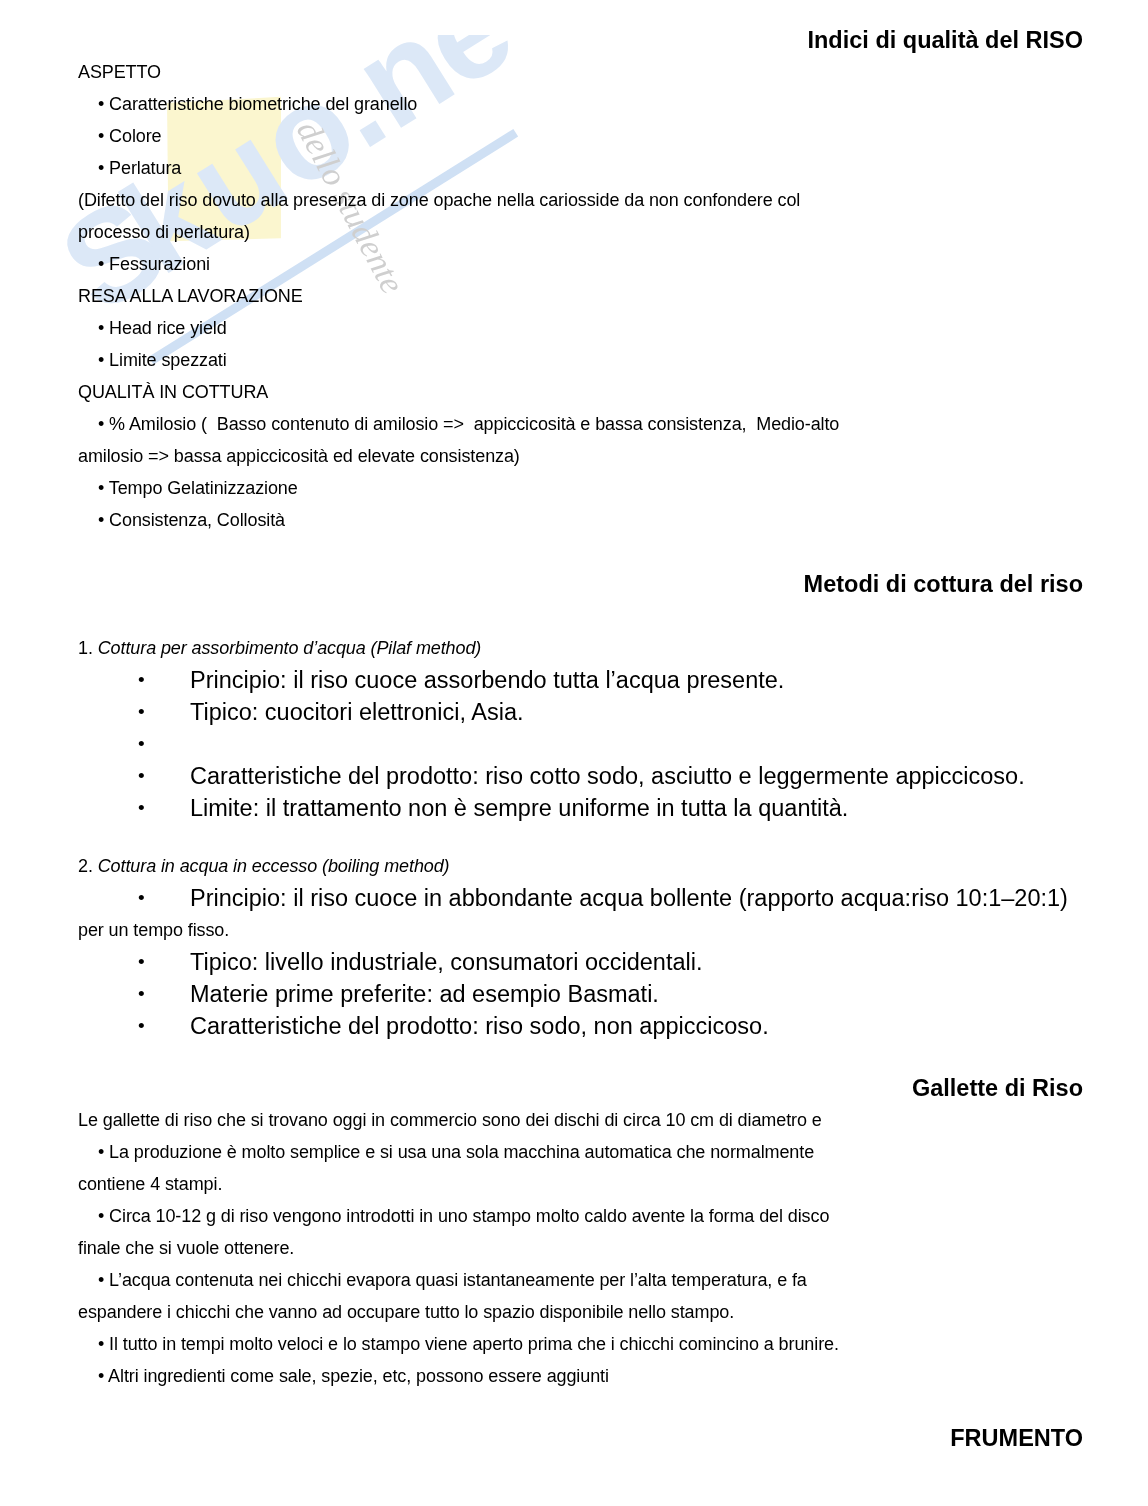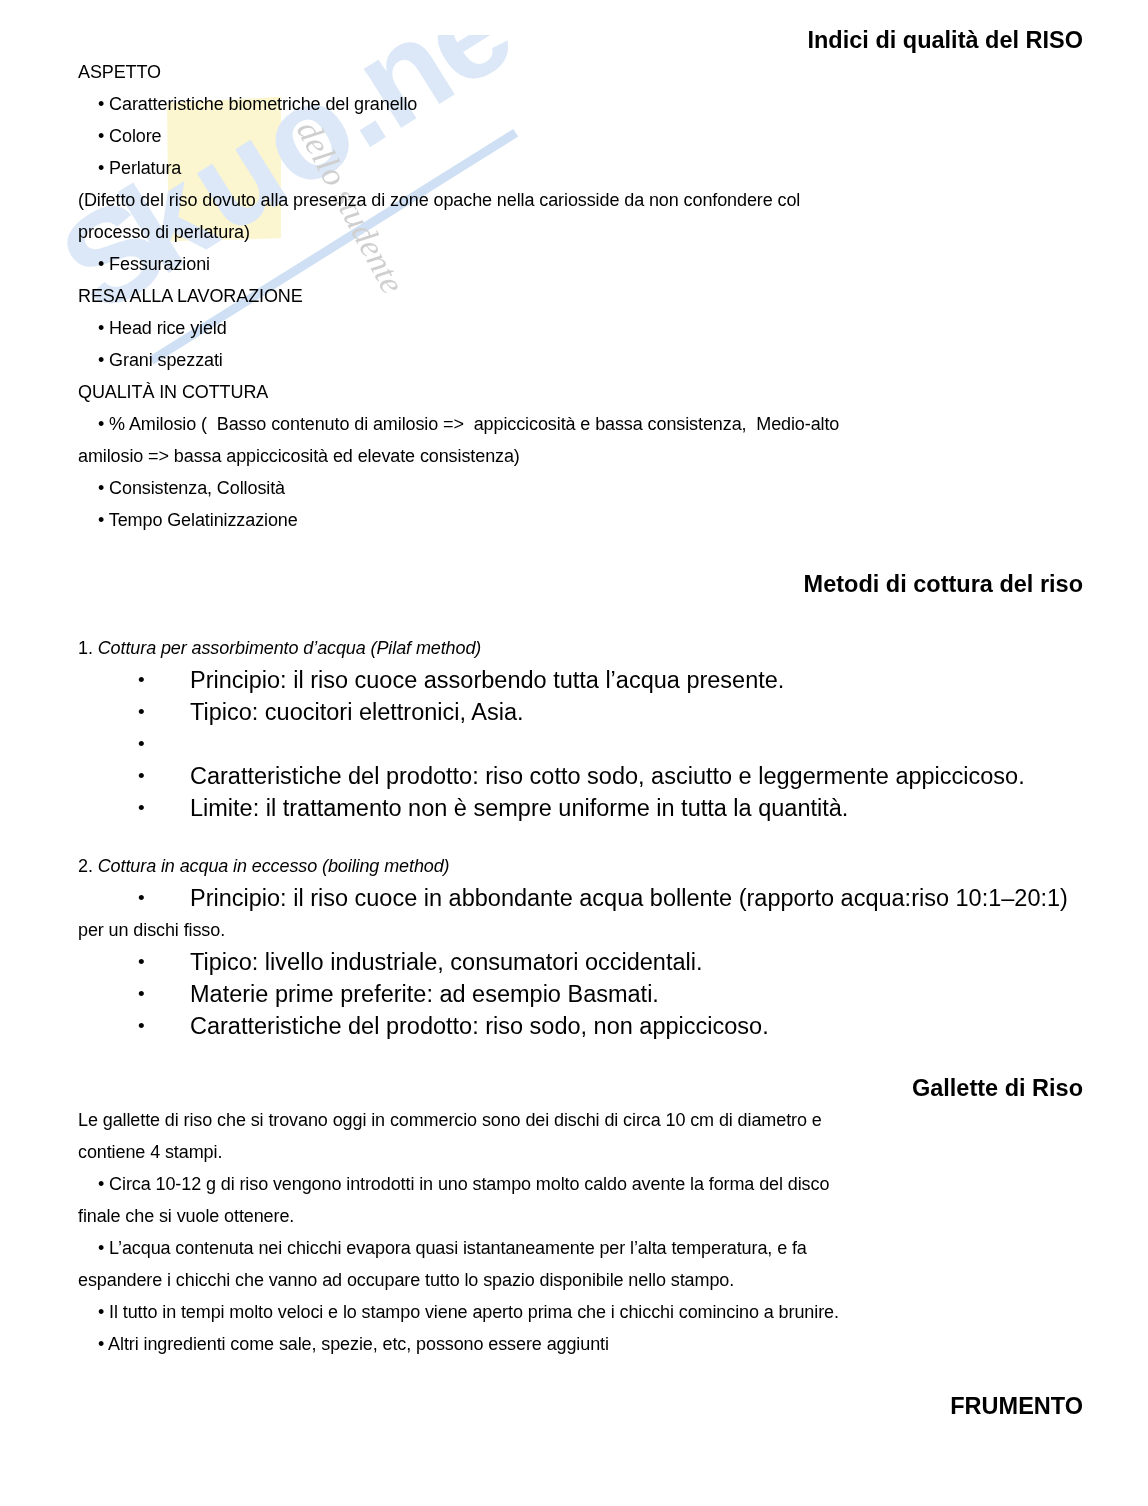--- a/index.html
+++ b/index.html
@@ -132,29 +132,29 @@
     <div class="ln bul">• Perlatura</div>
 
     <div class="ln">(Difetto del riso dovuto alla presenza di zone opache nella cariosside da non confondere col</div>
     <div class="ln">processo di perlatura)</div>
 
     <div class="ln bul">• Fessurazioni</div>
 
     <div class="ln">RESA ALLA LAVORAZIONE</div>
 
     <div class="ln bul">• Head rice yield</div>
-    <div class="ln bul">• Grani spezzati</div>
+    <div class="ln bul">• Limite spezzati</div>
 
     <div class="ln">QUALITÀ IN COTTURA</div>
 
     <div class="ln bul">• % Amilosio (  Basso contenuto di amilosio =&gt;  appiccicosità e bassa consistenza,  Medio-alto</div>
     <div class="ln">amilosio =&gt; bassa appiccicosità ed elevate consistenza)</div>
 
+    <div class="ln bul">• Tempo Gelatinizzazione</div>
     <div class="ln bul">• Consistenza, Collosità</div>
-    <div class="ln bul">• Tempo Gelatinizzazione</div>
 
     <div class="gap-32"></div>
 
     <div class="h-bold">Metodi di cottura del riso</div>
 
     <div class="gap-32"></div>
 
     <div class="ln"><span>1.</span><span> </span><span class="it">Cottura per assorbimento d’acqua (Pilaf method)</span></div>
 
     <div class="sub">
@@ -178,41 +178,42 @@
     </div>
 
     <div class="gap-26"></div>
 
     <div class="ln"><span>2.</span><span> </span><span class="it">Cottura in acqua in eccesso (boiling method)</span></div>
 
     <div class="sub">
       <span class="mark">•</span>
       <span class="txt">Principio: il riso cuoce in abbondante acqua bollente (rapporto acqua:riso 10:1–20:1)</span>
     </div>
-    <div class="ln">per un dischi fisso.</div>
+    <div class="ln">per un tempo fisso.</div>
 
     <div class="sub">
       <span class="mark">•</span>
       <span class="txt">Tipico: livello industriale, consumatori occidentali.</span>
     </div>
     <div class="sub">
       <span class="mark">•</span>
       <span class="txt">Materie prime preferite: ad esempio Basmati.</span>
     </div>
     <div class="sub">
       <span class="mark">•</span>
       <span class="txt">Caratteristiche del prodotto: riso sodo, non appiccicoso.</span>
     </div>
 
     <div class="gap-30"></div>
 
     <div class="h-bold">Gallette di Riso</div>
 
     <div class="ln">Le gallette di riso che si trovano oggi in commercio sono dei dischi di circa 10 cm di diametro e</div>
 
+    <div class="ln bul">• La produzione è molto semplice e si usa una sola macchina automatica che normalmente</div>
     <div class="ln">contiene 4 stampi.</div>
 
     <div class="ln bul">• Circa 10-12 g di riso vengono introdotti in uno stampo molto caldo avente la forma del disco</div>
     <div class="ln">finale che si vuole ottenere.</div>
 
     <div class="ln bul">• L’acqua contenuta nei chicchi evapora quasi istantaneamente per l’alta temperatura, e fa</div>
     <div class="ln">espandere i chicchi che vanno ad occupare tutto lo spazio disponibile nello stampo.</div>
 
     <div class="ln bul">• Il tutto in tempi molto veloci e lo stampo viene aperto prima che i chicchi comincino a brunire.</div>
 

